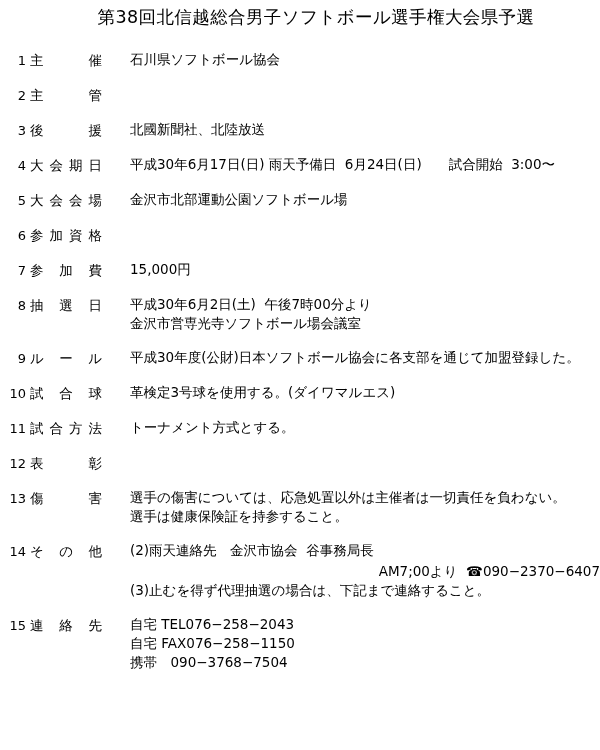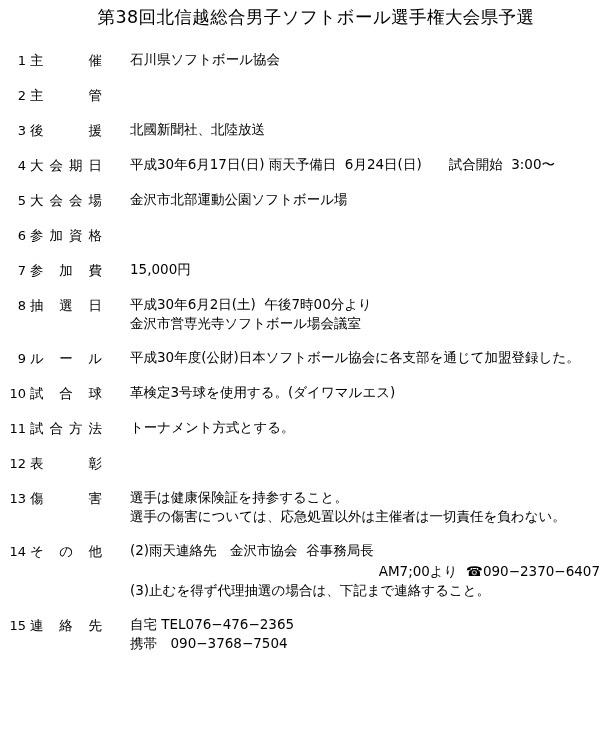--- a/index.html
+++ b/index.html
@@ -162,36 +162,37 @@
       <div class="item">
         <div class="item-num">12</div>
         <div class="item-label">表彰</div>
         <div class="item-body">
         </div>
       </div>
       <div class="item">
         <div class="item-num">13</div>
         <div class="item-label">傷害</div>
         <div class="item-body">
+          <div class="line">選手の傷害については、応急処置以外は主催者は一切責任を負わない。</div>
           <div class="line">選手は健康保険証を持参すること。</div>
-          <div class="line">選手の傷害については、応急処置以外は主催者は一切責任を負わない。</div>
         </div>
       </div>
       <div class="item">
         <div class="item-num">14</div>
         <div class="item-label">その他</div>
         <div class="item-body">
           <div class="line">(2)雨天連絡先　金沢市協会  谷事務局長</div>
           <div class="line indent-phone gap-above">AM7;00より  ☎090−2370−6407</div>
           <div class="line">(3)止むを得ず代理抽選の場合は、下記まで連絡すること。</div>
         </div>
       </div>
       <div class="item">
         <div class="item-num">15</div>
         <div class="item-label">連絡先</div>
         <div class="item-body">
-          <div class="line">自宅 TEL076−476−2365</div>
+          <div class="line">自宅 TEL076−258−2043</div>
+          <div class="line">自宅 FAX076−258−1150</div>
           <div class="line">携帯　090−3768−7504</div>
         </div>
       </div>
     </div>
 
 </div>
 
 </body></html>

